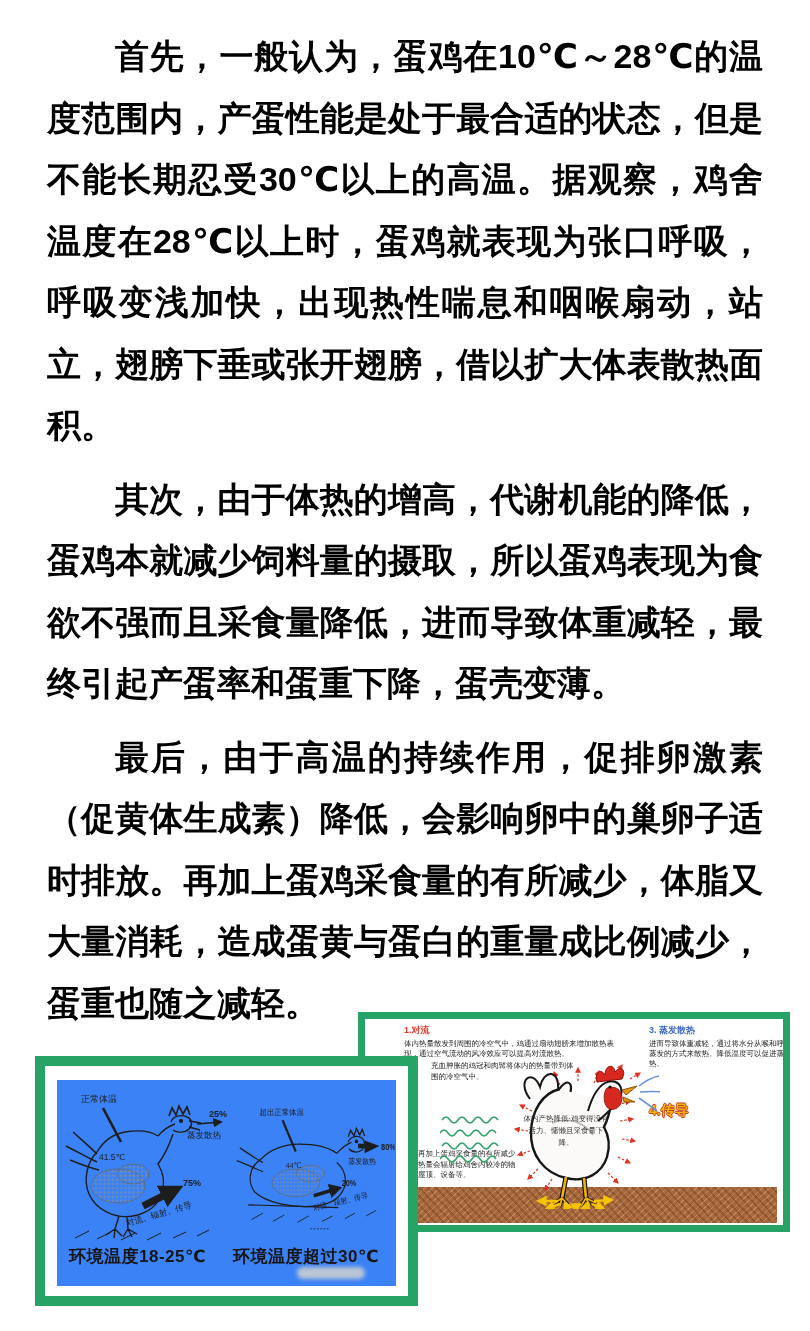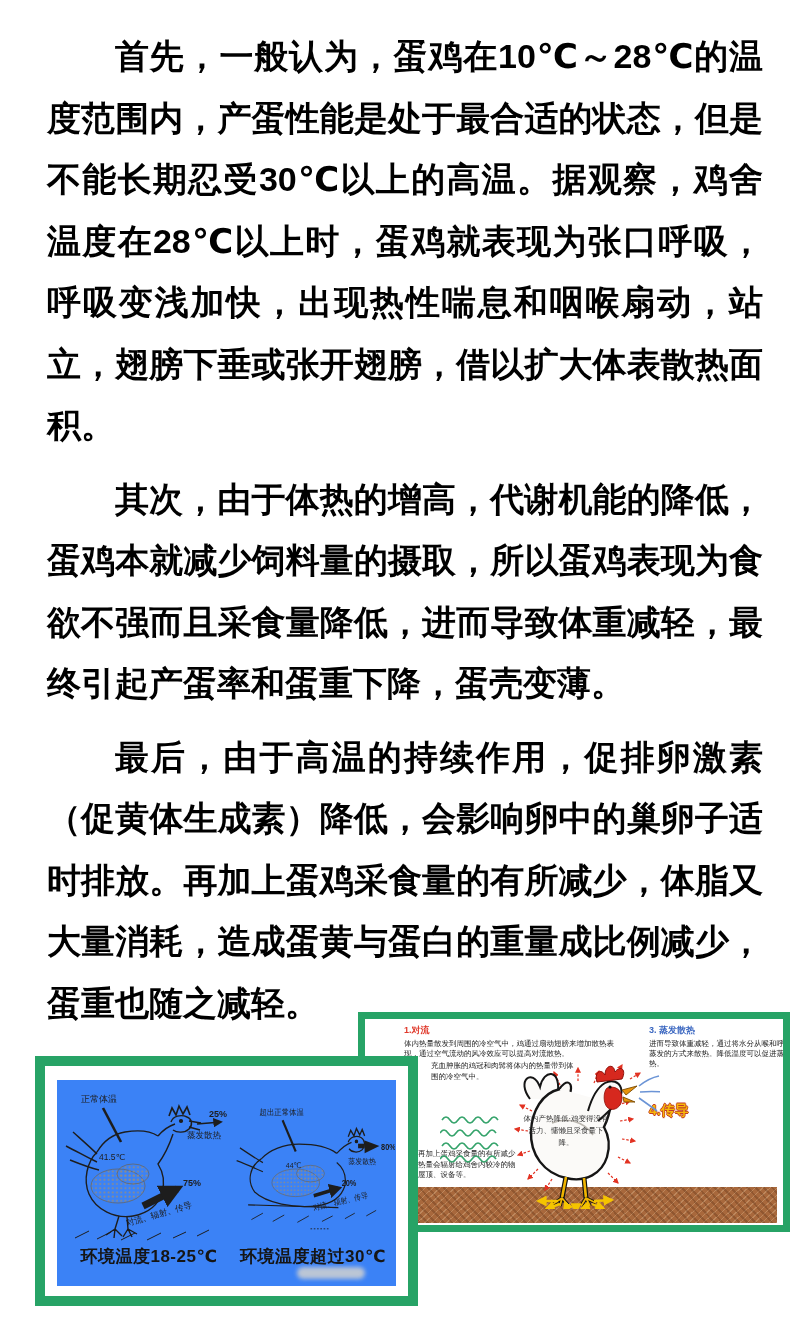--- a/index.html
+++ b/index.html
@@ -23,21 +23,21 @@
     border:7px solid #27a366;z-index:2;overflow:hidden;
   }
   .fig-left{
     left:35px;top:1056px;width:363px;height:230px;
     border:10px solid #27a366;z-index:3;
   }
   .photo{position:absolute;left:12px;top:14px;width:339px;height:206px;background:#3b82f6;overflow:hidden;}
   .photo svg{position:absolute;}
   .caption{
     position:absolute;top:165px;font-size:17px;font-weight:bold;color:#151515;
-    text-align:center;letter-spacing:.5px;white-space:nowrap;
+    text-align:left;letter-spacing:.5px;white-space:nowrap;
   }
   .caption.c1{left:12px;width:160px;}
   .caption.c2{left:176px;width:160px;}
   .watermark{
     position:absolute;left:240px;top:187px;width:68px;height:12px;
     background:#d2d2d0;border-radius:6px;filter:blur(2px);opacity:.85;
   }
   
   .sec{position:absolute;color:#222;margin-left:32px;}
   .sec .t{font-weight:bold;font-size:9px;margin-bottom:2px;}

